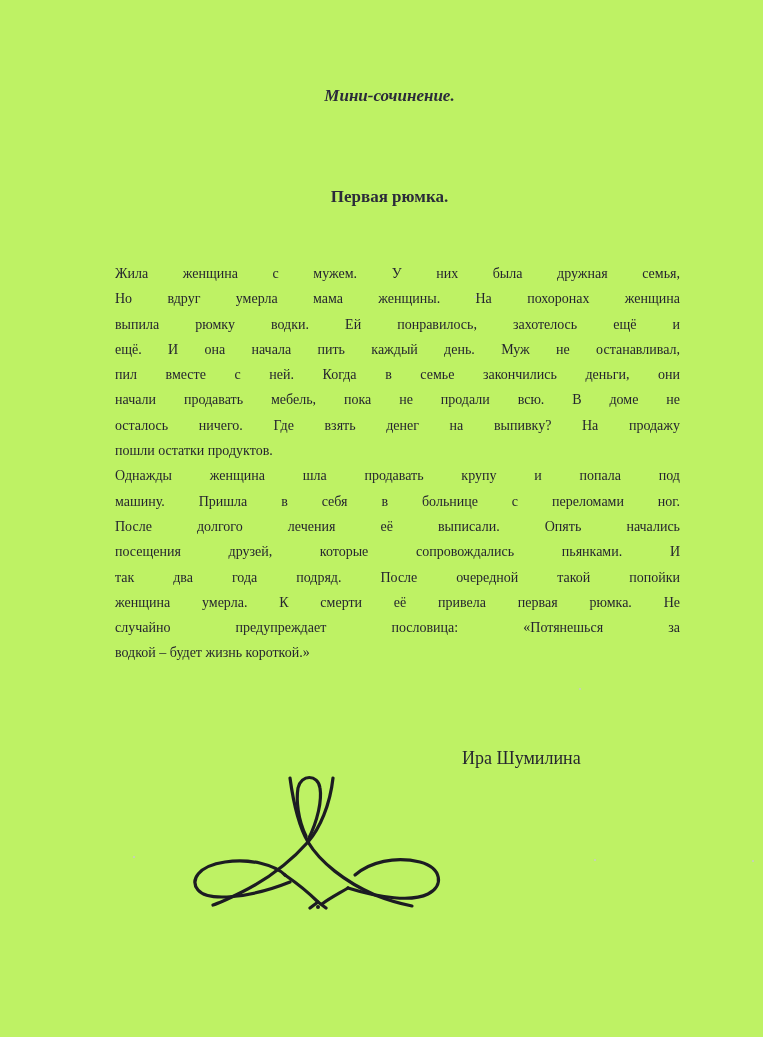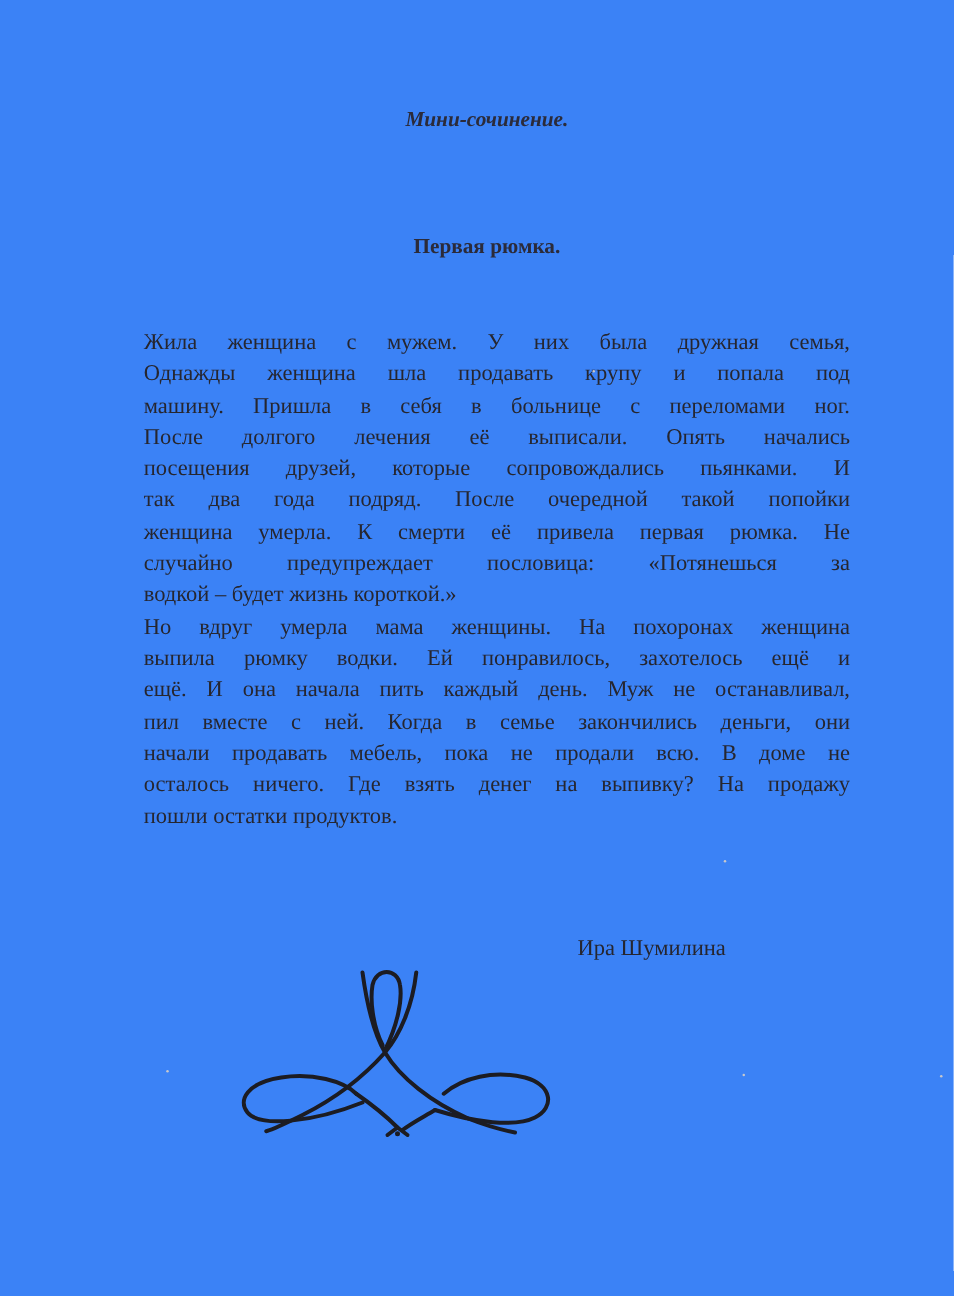--- a/index.html
+++ b/index.html
@@ -12,21 +12,21 @@
       height: 1037px;
       position: relative;
       overflow: hidden;
       font-family: "Liberation Serif", "DejaVu Serif", serif;
       color: #2a2a35;
     }
     .page {
       position: absolute;
       left: 0; top: 0;
       width: 763px; height: 1037px;
-      background: #3b82f6;
+      background: #bef264;
     }
     .heading {
       position: absolute;
       left: 0; width: 763px;
       text-align: center;
       font-weight: bold;
       font-size: 17px;
       color: #2b2b3a;
     }
     .subtitle {
@@ -36,21 +36,21 @@
     }
     .title {
       top: 187px;
       left: 8px;
     }
     .body-text {
       position: absolute;
       left: 109px;
       top: 261px;
       width: 571px;
-      font-size: 18px;
+      font-size: 14px;
       line-height: 25.3px;
       color: #26262f;
       text-align: justify;
     }
     .para {
       margin: 0;
       text-indent: 6px;
     }
     .line {
       display: block;
@@ -82,37 +82,37 @@
 
   <div class="heading subtitle">Мини-сочинение.</div>
 
   <div class="heading title">Первая рюмка.</div>
 
   <div class="body-text">
     <p class="para">
       <span class="line">Жила женщина с мужем. У них была дружная семья,</span>
     </p>
     <p class="para">
+      <span class="line">Но вдруг умерла мама женщины. На похоронах женщина</span>
+      <span class="line">выпила рюмку водки. Ей понравилось, захотелось ещё и</span>
+      <span class="line">ещё. И она начала пить каждый день. Муж не останавливал,</span>
+      <span class="line">пил вместе с ней. Когда в семье закончились деньги, они</span>
+      <span class="line">начали продавать мебель, пока не продали всю. В доме не</span>
+      <span class="line">осталось ничего. Где взять денег на выпивку? На продажу</span>
+      <span class="line last">пошли остатки продуктов.</span>
+    </p>
+    <p class="para">
       <span class="line">Однажды женщина шла продавать крупу и попала под</span>
       <span class="line">машину. Пришла в себя в больнице с переломами ног.</span>
       <span class="line">После долгого лечения её выписали. Опять начались</span>
       <span class="line">посещения друзей, которые сопровождались  пьянками. И</span>
       <span class="line">так два года подряд. После очередной такой попойки</span>
       <span class="line">женщина умерла. К смерти её привела первая рюмка. Не</span>
       <span class="line">случайно предупреждает пословица: «Потянешься за</span>
       <span class="line last">водкой – будет жизнь короткой.»</span>
-    </p>
-    <p class="para">
-      <span class="line">Но вдруг умерла мама женщины. На похоронах женщина</span>
-      <span class="line">выпила рюмку водки. Ей понравилось, захотелось ещё и</span>
-      <span class="line">ещё. И она начала пить каждый день. Муж не останавливал,</span>
-      <span class="line">пил вместе с ней. Когда в семье закончились деньги, они</span>
-      <span class="line">начали продавать мебель, пока не продали всю. В доме не</span>
-      <span class="line">осталось ничего. Где взять денег на выпивку? На продажу</span>
-      <span class="line last">пошли остатки продуктов.</span>
     </p>
   </div>
 
   <div class="author">Ира Шумилина</div>
 
   <svg style="position:absolute;left:185px;top:770px;" width="110" height="170" viewBox="0 0 110 170"></svg>
 
   <svg style="position:absolute;left:180px;top:770px;" width="270" height="140" viewBox="0 0 270 140">
     <g fill="none" stroke="#1c1c22" stroke-width="3.2" stroke-linecap="round" stroke-linejoin="round">
 

